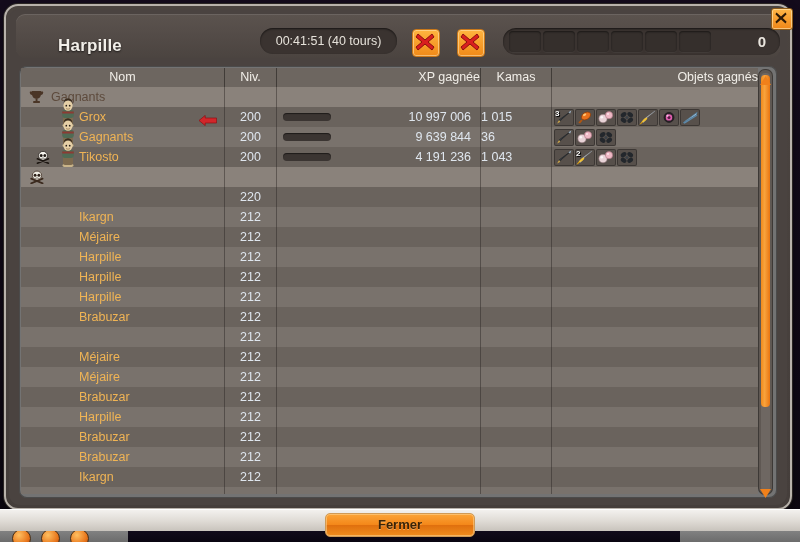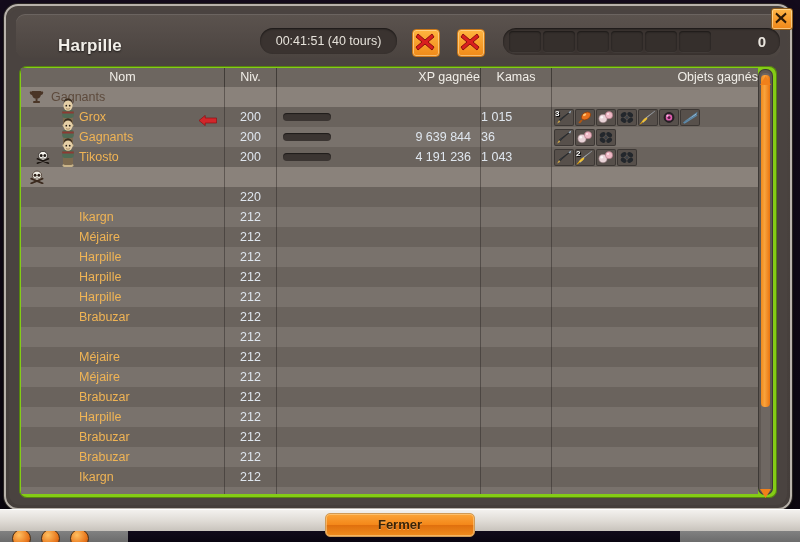--- a/index.html
+++ b/index.html
@@ -192,21 +192,21 @@
     cursor: pointer;
   }
   #window-close svg { display: block; }
 
   
   #table-wrap {
     position: absolute;
     left: 10px; top: 57px;
     width: 758px; height: 432px;
     border-radius: 8px;
-    background: #84cc16;
+    background: #737373;
     box-shadow: inset 0 0 0 1px rgba(0,0,0,0.35);
     overflow: hidden;
   }
   #table-head {
     position: absolute;
     left: 2px; top: 2px;
     width: 737px; height: 19px;
     background: #6d6660;
     color: #f1eee8;
     font-size: 12.5px;
@@ -440,20 +440,21 @@
                 <circle cx="9.3" cy="7.7" r="0.85" fill="#2a2018"></circle>
                 <circle cx="12.7" cy="7.7" r="0.85" fill="#2a2018"></circle>
                 <path d="M9 10.6 q2 1.2 4 0" stroke="#9b7a50" stroke-width="0.8" fill="none"></path>
               </svg></span>
             <div class="cell c-name">Grox</div>
             <span class="arrow-mark"><svg width="18" height="11" viewBox="0 0 18 11">
                 <path d="M0 5.5 L6.2 0.4 V3 H17.6 V8 H6.2 V10.6 Z" fill="#d1262a" stroke="#8a1114" stroke-width="0.7"></path>
               </svg></span>
             <div class="cell c-lvl">200</div>
             <div class="xpbar"></div>
+            <div class="cell c-xp">10 997 006</div>
             <div class="cell c-kamas">1 015</div>
             <div class="cell c-items">
               <div class="item-slot" style="left: 2px;">
                 <span class="item-glyph"><svg width="20" height="17" viewBox="0 0 20 17">
                     <path d="M16.5 2.5 L7.6 10.4 L5.6 12.8 L4.4 11.6 L6.9 9.6 Z" fill="#3b4046" stroke="#1b1e22" stroke-width="0.6"></path>
                     <path d="M4.9 11.1 L3.2 14.4 L6.4 12.7 Z" fill="#caa24a"></path>
                     <path d="M14.4 3.2 L17.3 1.4 L16.2 4.4 Z" fill="#9eb3c6"></path>
                   </svg></span>
                 <span class="item-qty">3</span>
               </div>

